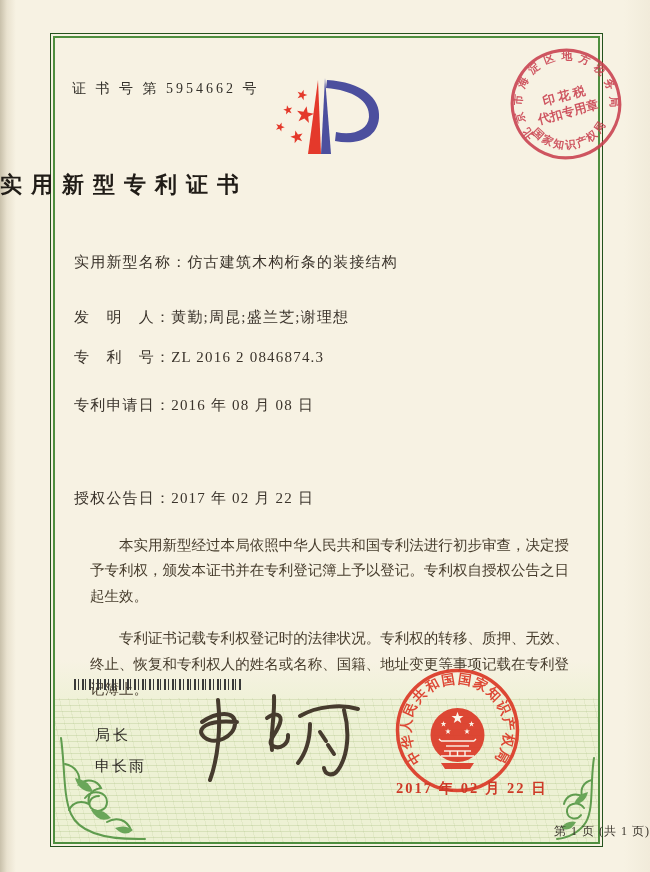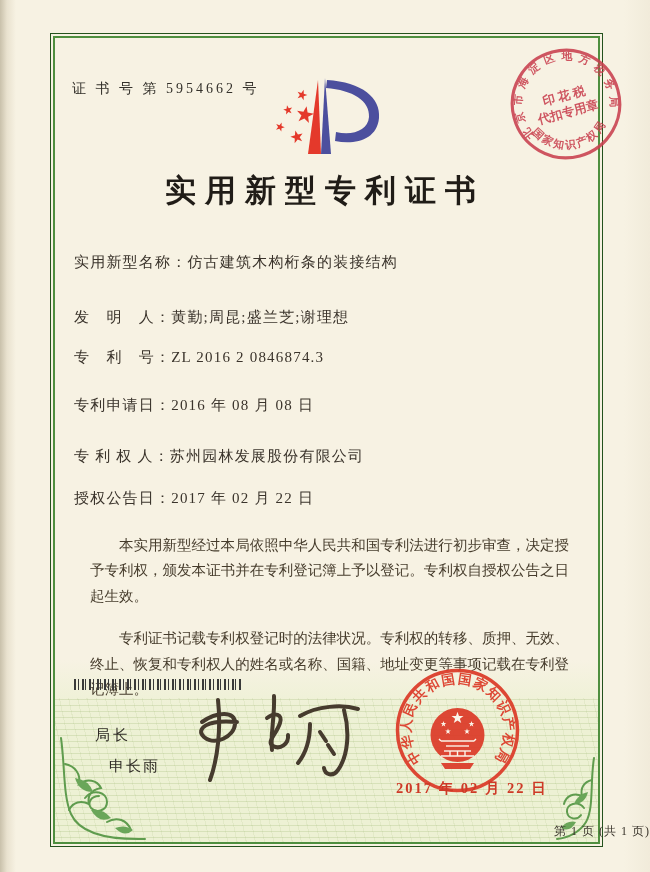--- a/index.html
+++ b/index.html
@@ -17,34 +17,34 @@
   .frame-inner{position:absolute;inset:2px;border:2px solid #4f8f3f;}
   
   .green-zone{position:absolute;left:53px;top:660px;width:545px;height:184px;z-index:1;
     background:linear-gradient(180deg,rgba(237,241,212,0) 0,rgba(237,241,212,.85) 44px,#edf1d4 72px);}
   .green-zone .waves{position:absolute;left:0;right:0;top:38px;bottom:0;
     background:
       repeating-linear-gradient(0deg,rgba(128,163,78,.20) 0 1px,rgba(0,0,0,0) 1px 6px),
       repeating-linear-gradient(78deg,rgba(128,163,78,.10) 0 1px,rgba(0,0,0,0) 1px 9px);}
   .cert-no{position:absolute;left:72px;top:80px;z-index:3;font-size:14px;letter-spacing:3px;color:#33302a;}
   .logo{position:absolute;left:266px;top:70px;z-index:3;}
-  .title{position:absolute;left:0;right:0;top:170px;z-index:3;text-align:center;
-    font-size:31px;font-weight:700;letter-spacing:9px;color:#201c17;}
+  .title{position:absolute;left:0;right:0;top:170px;z-index:3;
+    font-size:22px;font-weight:700;letter-spacing:9px;color:#201c17;}
   .field{position:absolute;left:74px;z-index:3;font-size:15px;letter-spacing:1.2px;color:#3a332b;white-space:nowrap;}
   .f0{top:253px}.f1{top:308px}.f2{top:348px}.f3{top:396px}.f4{top:447px}.f5{top:489px}
   .paras{position:absolute;left:73px;top:516px;width:513px;z-index:3;
     font-size:14.5px;line-height:25.4px;color:#463c2c;text-align:justify;}
   .paras p{margin:17px;text-indent:2em;}
   .barcode{position:absolute;left:74px;top:679px;width:168px;height:11px;z-index:3;
     background:repeating-linear-gradient(90deg,
       #3a3a3a 0 2px,transparent 2px 4px,#3a3a3a 4px 5px,transparent 5px 8px,
       #3a3a3a 8px 10px,transparent 10px 11px,#3a3a3a 11px 12px,transparent 12px 15px);}
   .signer-title{position:absolute;left:95px;top:726px;z-index:3;
     font-family:"Liberation Sans","DejaVu Sans",sans-serif;font-size:15px;letter-spacing:3px;color:#2e2a25;}
-  .signer-name{position:absolute;left:109px;top:757px;z-index:3;
+  .signer-name{position:absolute;left:95px;top:757px;z-index:3;
     font-family:"Liberation Sans","DejaVu Sans",sans-serif;font-size:15px;letter-spacing:2px;color:#2e2a25;}
   .signature{position:absolute;left:172px;top:688px;z-index:4;}
   .seal{position:absolute;left:394px;top:667px;z-index:5;opacity:.93;}
   .seal-date{position:absolute;left:396px;top:779px;z-index:6;
     font-size:14.5px;font-weight:600;letter-spacing:2px;color:#ce3a27;}
   .footer{position:absolute;left:0;right:0;top:823px;z-index:3;text-align:right;
     font-size:12px;letter-spacing:1px;color:#3a352c;}
   .stamp{position:absolute;left:504px;top:42px;z-index:6;opacity:.88;}
   .orn-bl{position:absolute;left:55px;top:736px;z-index:2;}
   .orn-br{position:absolute;left:556px;top:756px;z-index:2;transform:scaleX(-1);}
@@ -86,23 +86,20 @@
     <span>实用新型名称：</span><span>仿古建筑木构桁条的装接结构</span>
   </div>
   <div class="field f1">
     <span>发　明　人：</span><span>黄勤;周昆;盛兰芝;谢理想</span>
   </div>
   <div class="field f2">
     <span>专　利　号：</span><span>ZL 2016 2 0846874.3</span>
   </div>
   <div class="field f3">
     <span>专利申请日：</span><span>2016 年 08 月 08 日</span>
-  </div>
-  <div class="field f4">
-    <span>专 利 权 人：</span><span>苏州园林发展股份有限公司</span>
   </div>
   <div class="field f5">
     <span>授权公告日：</span><span>2017 年 02 月 22 日</span>
   </div>
 
   <div class="paras">
     <p>本实用新型经过本局依照中华人民共和国专利法进行初步审查，决定授予专利权，颁发本证书并在专利登记簿上予以登记。专利权自授权公告之日起生效。</p>
     <p>专利证书记载专利权登记时的法律状况。专利权的转移、质押、无效、终止、恢复和专利权人的姓名或名称、国籍、地址变更等事项记载在专利登记簿上。</p>
   </div>
 

